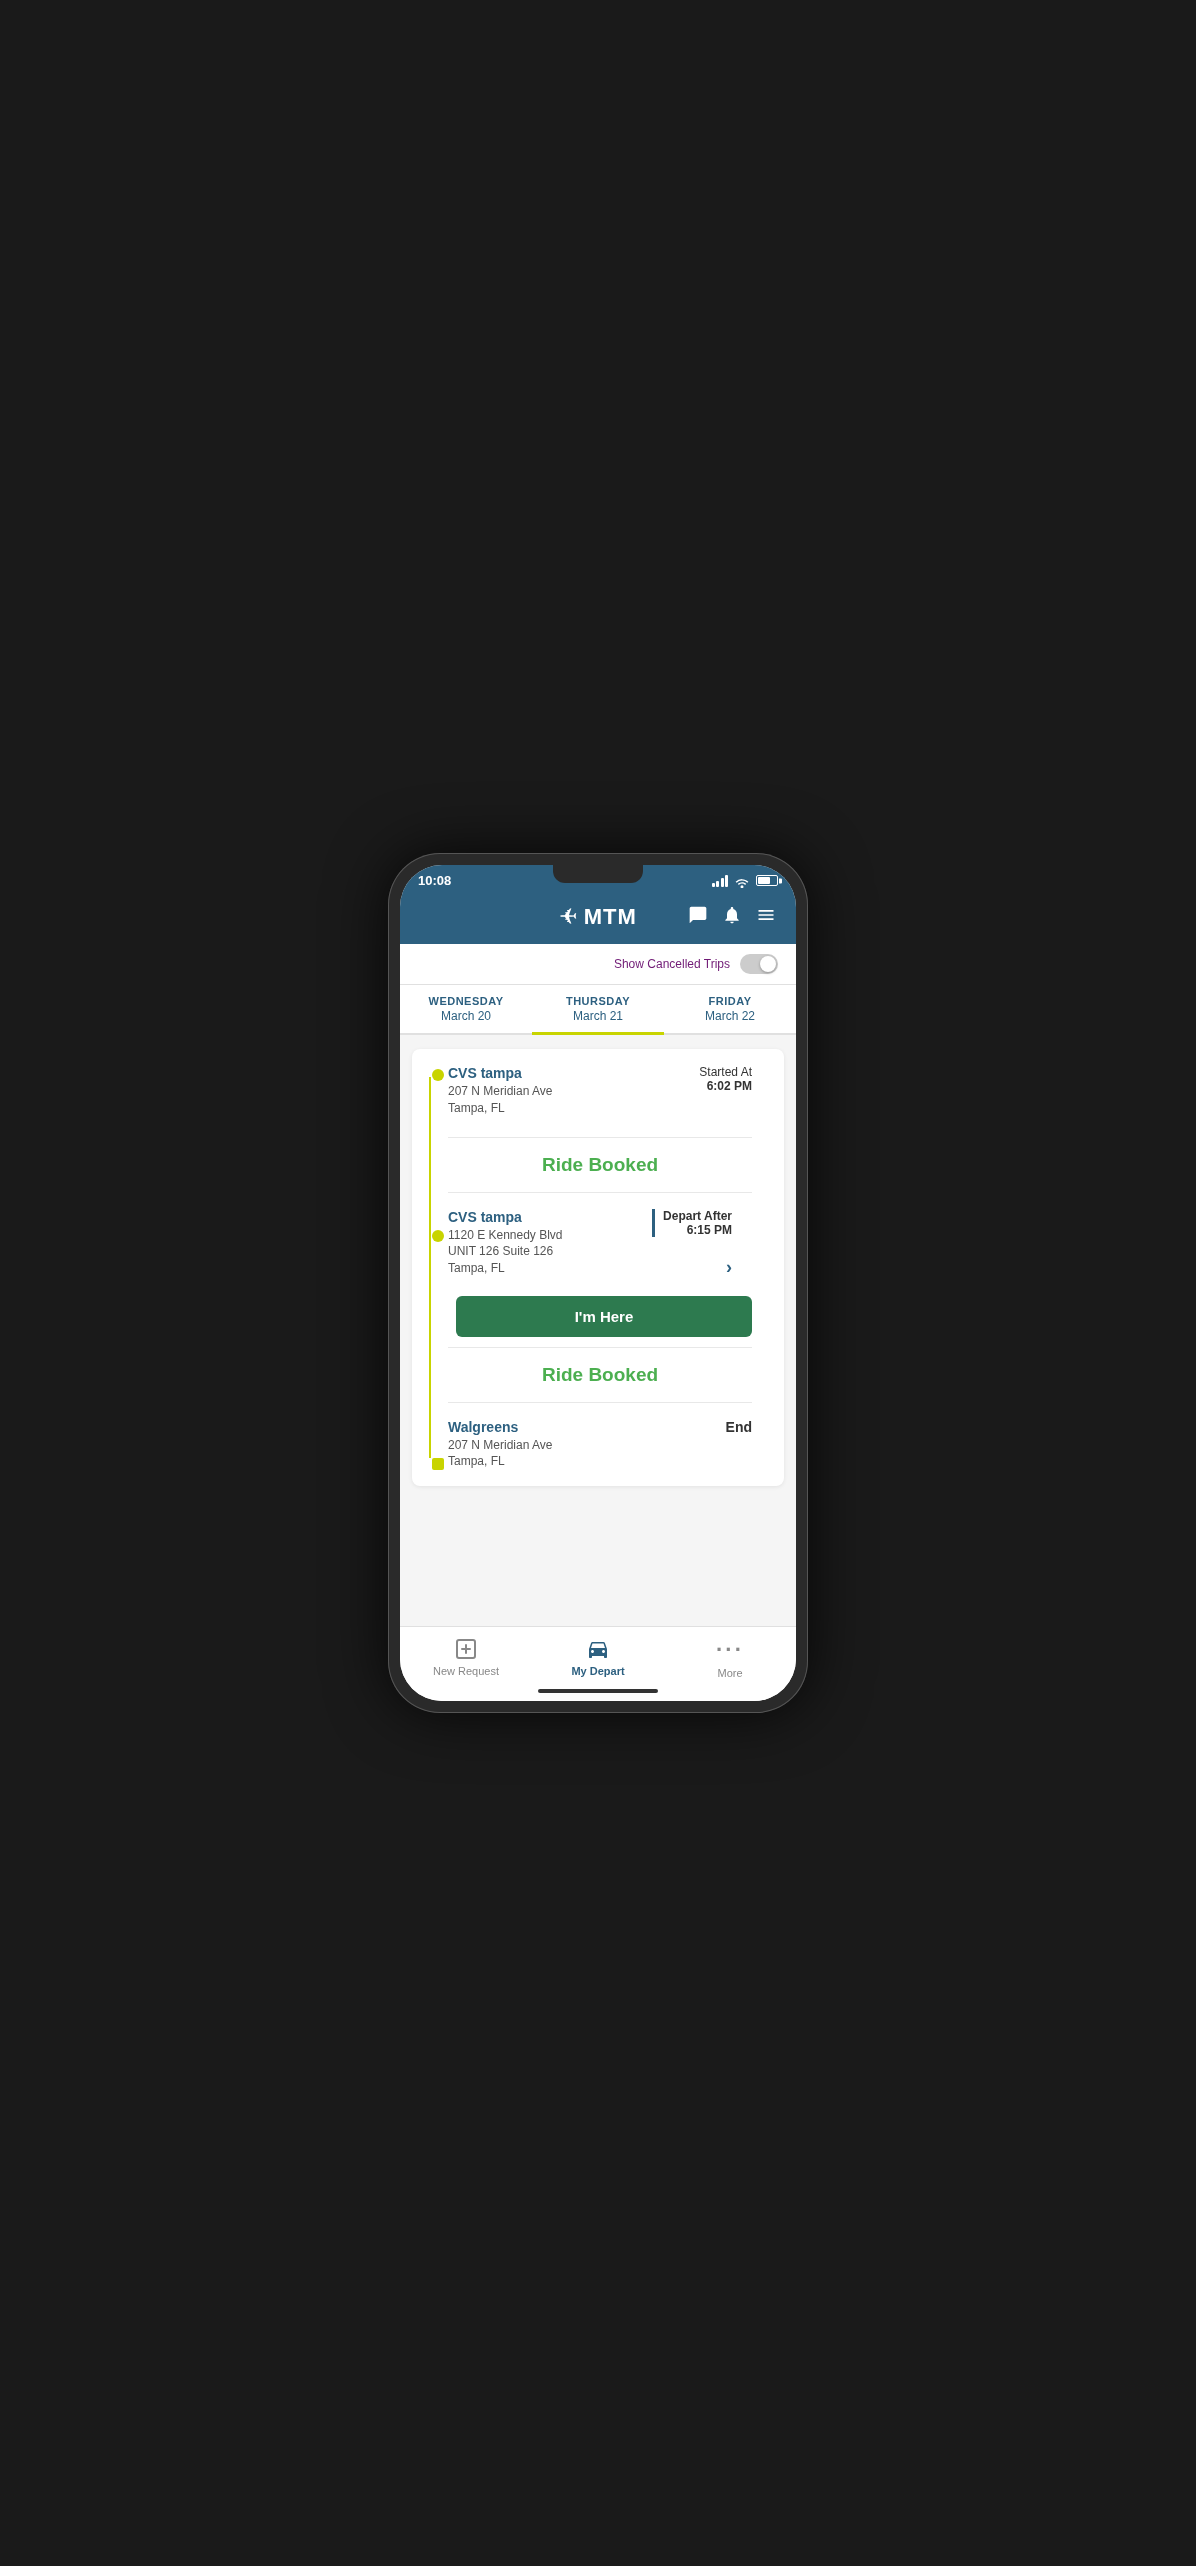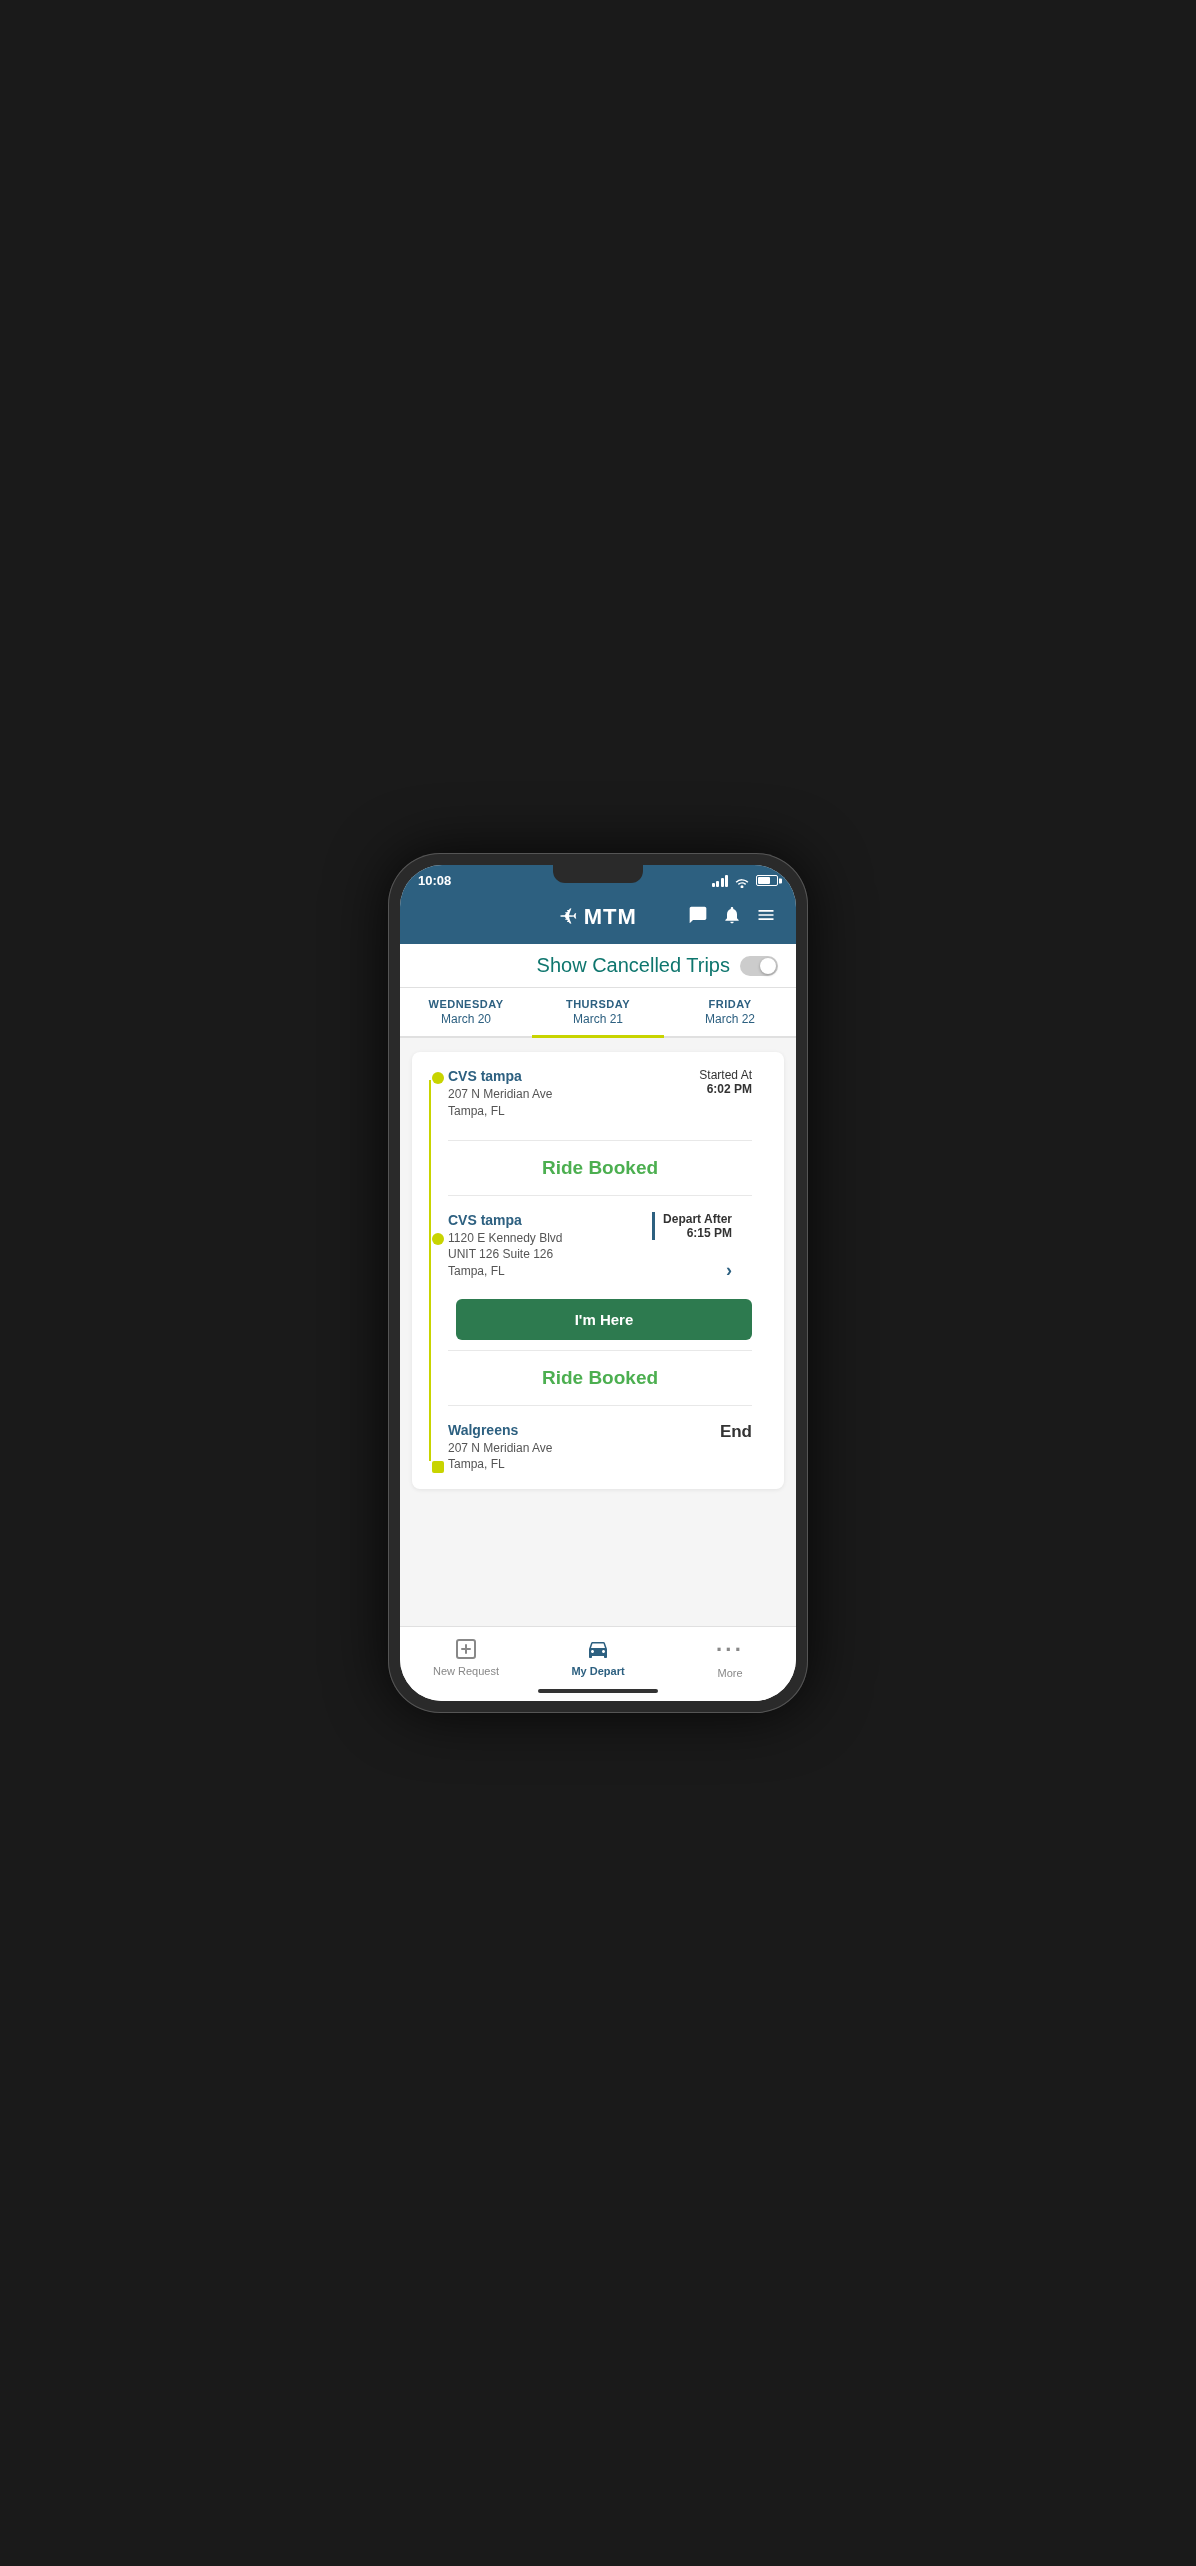--- a/index.html
+++ b/index.html
@@ -130,22 +130,22 @@
       background: white;
       display: flex;
       justify-content: flex-end;
       align-items: center;
       padding: 10px 18px;
       gap: 10px;
       border-bottom: 1px solid #e0e0e0;
       flex-shrink: 0;
     }
     .toggle-label {
-      font-size: 20px;
-      color: #0f766e;
+      font-size: 12px;
+      color: #701a75;
     }
     .toggle-switch {
       width: 38px;
       height: 20px;
       background: #ccc;
       border-radius: 10px;
       position: relative;
       cursor: pointer;
     }
     .toggle-switch::after {
@@ -283,21 +283,21 @@
       text-align: center;
     }
     
     .end-section {
       display: flex;
       justify-content: space-between;
       align-items: flex-start;
       padding-top: 8px;
     }
     .end-label {
-      font-size: 17px;
+      font-size: 14px;
       font-weight: 600;
       color: #333;
     }
     
     .bottom-nav {
       background: white;
       display: flex;
       border-top: 1px solid #e0e0e0;
       padding: 10px 0 6px;
       flex-shrink: 0;

